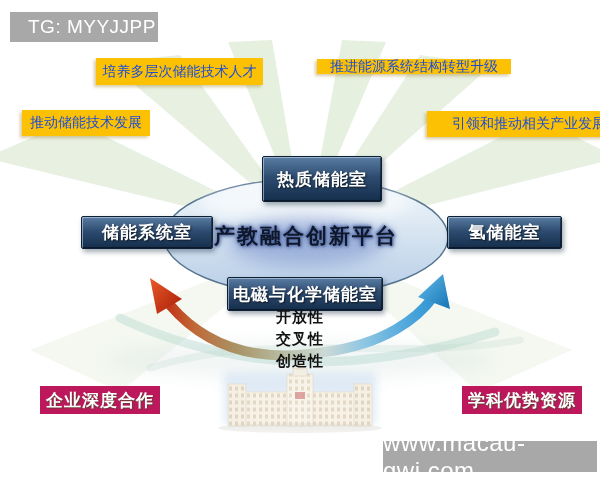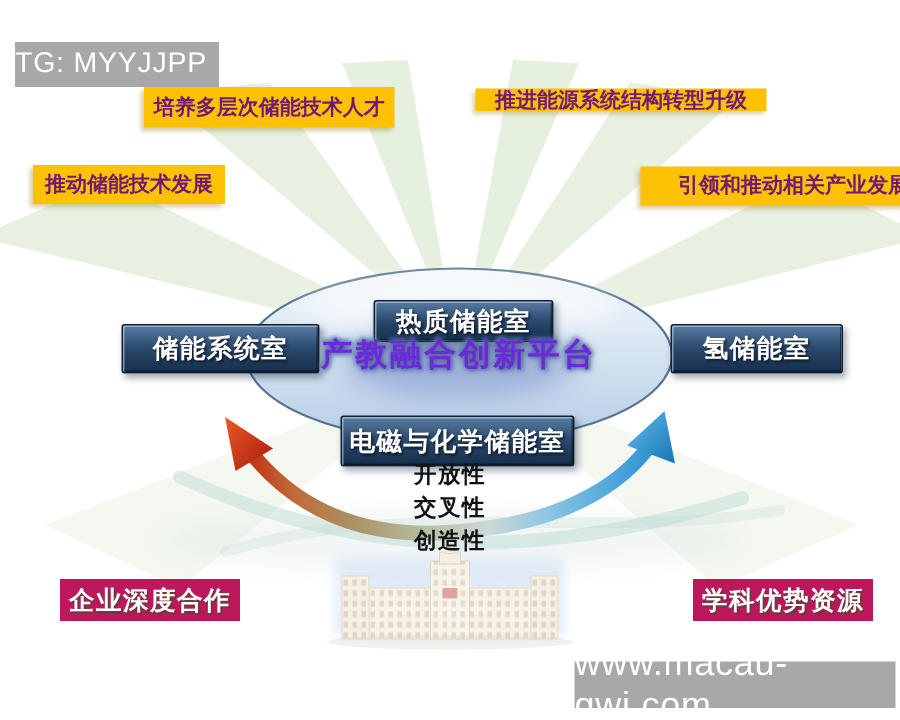--- a/index.html
+++ b/index.html
@@ -7,48 +7,48 @@
     position:relative;width:600px;height:480px;overflow:hidden;background:#fff;
     font-family:"Liberation Sans","DejaVu Sans",sans-serif;
   }
   #bg-art{position:absolute;left:0;top:0;width:600px;height:480px;}
   .abs{position:absolute;box-sizing:border-box;}
   .flexc{display:flex;align-items:center;justify-content:center;}
 
   .wm-box{
     background:#a8a8a8;color:#ffffff;font-size:19px;letter-spacing:.5px;
   }
-  #tg-box{left:10px;top:12px;width:136px;height:30px;display:flex;align-items:center;padding-left:0;margin-top:16px;}
+  #tg-box{left:10px;top:12px;width:148px;height:30px;display:flex;align-items:center;padding-left:18px;}
   #site-box{left:383px;top:441px;width:214px;height:31px;font-size:24px;}
 
   .goal-box{
-    background:#fdc103;color:#701a75;font-weight:bold;font-size:14px;
+    background:#fdc103;color:#1d4ed8;font-weight:normal;font-size:14px;
     box-shadow:-2px 2px 3px rgba(150,110,0,.35);
     white-space:nowrap;
   }
   #goal-top-left{left:96px;top:58px;width:167px;height:27px;}
   #goal-top-right{left:317px;top:59px;width:194px;height:15px;}
   #goal-mid-left{left:22px;top:110px;width:128px;height:26px;}
   #goal-mid-right{left:427px;top:111px;width:204px;height:26px;}
 
   .lab-box{
     background:linear-gradient(180deg,#5b7da3 0%,#2d4c70 45%,#152e4c 100%);
     border:1px solid #0d2036;border-radius:2px;
     box-shadow:inset 1px 1px 0 rgba(210,225,240,.55),inset -1px -1px 0 rgba(0,0,0,.45),2px 3px 5px rgba(20,40,60,.4);
     color:#fff;font-weight:bold;font-size:17px;white-space:nowrap;
     text-shadow:1px 1px 2px rgba(0,0,0,.65);letter-spacing:1px;
   }
-  #lab-top{left:249px;top:156px;width:120px;height:28px;margin-top:44px;}
+  #lab-top{left:262px;top:156px;width:120px;height:46px;}
   #lab-left{left:81px;top:216px;width:132px;height:33px;}
   #lab-right{left:447px;top:216px;width:115px;height:33px;}
   #lab-bottom{left:227px;top:277px;width:156px;height:34px;}
 
   #platform-title{
     left:181px;top:222px;width:250px;height:30px;
-    color:#6d28d9;font-weight:bold;font-size:21px;letter-spacing:2px;
+    color:#0f172a;font-weight:bold;font-size:21px;letter-spacing:2px;
     text-shadow:0 0 6px #51699f,1px 1px 3px #4c64a0,-1px -1px 3px #6c84c0;
     text-align:center;
   }
 
   #qualities{left:258px;top:306px;width:84px;text-align:center;}
   .quality-line{
     height:22px;line-height:22px;color:#111;font-weight:bold;font-size:15px;letter-spacing:1px;
   }
 
   .foundation-box{

